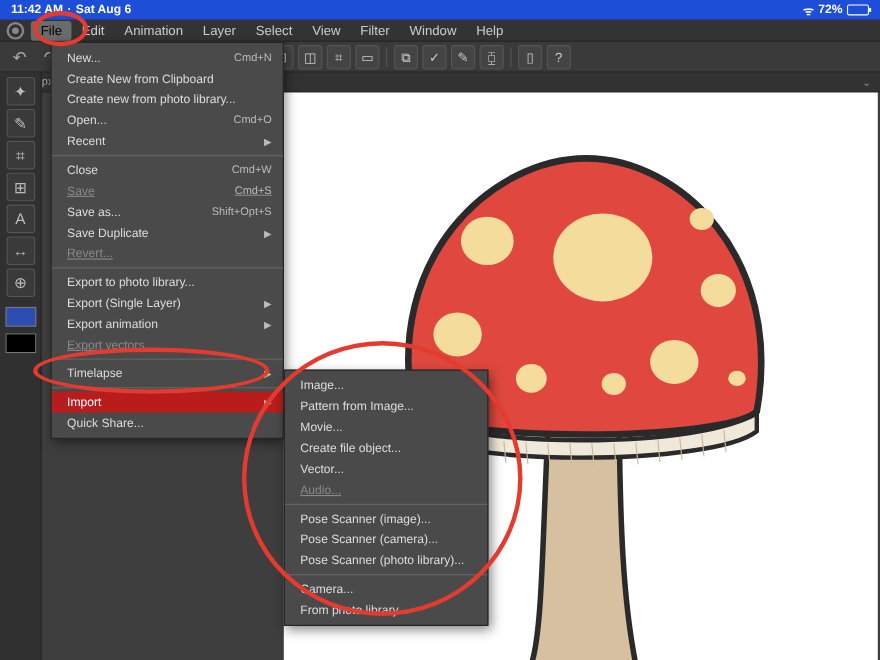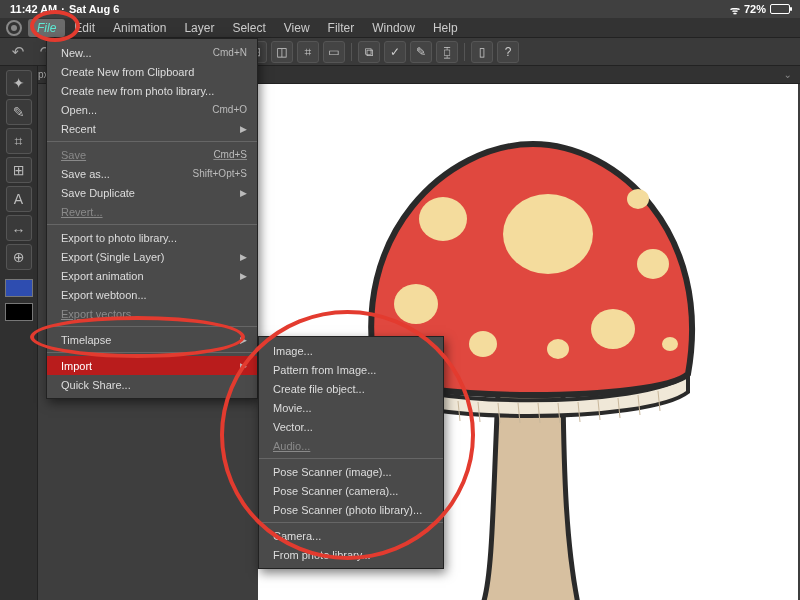--- a/index.html
+++ b/index.html
@@ -1,26 +1,26 @@
 <!DOCTYPE html>
 <html><head>
 <meta charset="utf-8">
 <style>
   * { box-sizing: border-box; margin: 0; padding: 0; font-family: -apple-system, "Helvetica Neue", Arial, sans-serif; }
   html, body { width: 800px; height: 600px; background:#2a2a2a; overflow:hidden; color:#ddd; font-size:12px; }
   
-  .statusbar { height:18px; background:#404040; color:#fff; display:flex; align-items:center; padding:0 10px; font-size:11px; font-weight:600; }
+  .statusbar { height:18px; background:#1d4ed8; color:#fff; display:flex; align-items:center; padding:0 10px; font-size:11px; font-weight:600; }
   .statusbar .sb-right { margin-left:auto; display:flex; align-items:center; gap:4px; }
   .battery { width:20px; height:10px; border:1px solid #fff; border-radius:2px; position:relative; }
   .battery::after { content:""; position:absolute; right:-3px; top:2px; width:2px; height:4px; background:#fff; border-radius:1px;}
   .battery .fill { height:100%; width:72%; background:#fff; }
   
   .menubar { height:20px; background:#333; display:flex; align-items:center; padding:0 6px; gap:2px; border-bottom:1px solid #222;}
   .menubar .mitem { padding:2px 9px; cursor:pointer; border-radius:3px; font-size:12px; color:#ccc;}
-  .menubar .mitem.open { background:#6b6b6b; color:#5eead4;font-style:italic; }
+  .menubar .mitem.open { background:#6b6b6b; color:#000000; }
   .menubar .logo { width:16px; height:16px; border-radius:50%; border:2px solid #888; margin-right:4px; position:relative;}
   .menubar .logo::after{content:""; position:absolute; width:6px; height:6px; background:#888; border-radius:50%; top:3px; left:3px;}
   
   .toolbar { height:28px; background:#3a3a3a; border-bottom:1px solid #222; display:flex; align-items:center; padding:0 6px; gap:4px;}
   .toolbar .tbtn { width:22px; height:22px; background:#444; border:1px solid #555; border-radius:3px; display:flex; align-items:center; justify-content:center; font-size:12px; color:#ccc;}
   .toolbar .sep { width:1px; height:18px; background:#555; margin:0 2px;}
   .toolbar .undo { width:24px; height:22px; display:flex; align-items:center; justify-content:center; color:#aaa; font-size:15px;}
   
   .doctitle { height:18px; background:#323232; display:flex; align-items:center; padding:0 8px; font-size:10px; color:#aaa; border-bottom:1px solid #222;}
   .doctitle .chev { margin-left:auto; color:#888;}
@@ -179,20 +179,24 @@
     </div>
     <div class="row">
       <span>Open...</span>
       <span class="shortcut">Cmd+O</span>
     </div>
     <div class="row">
       <span>Recent</span>
       <span class="sub">▶</span>
     </div>
     <div class="msep"></div>
+    <div class="row">
+      <span>Close</span>
+      <span class="shortcut">Cmd+W</span>
+    </div>
     <div class="row disabled">
       <span>Save</span>
       <span class="shortcut">Cmd+S</span>
     </div>
     <div class="row">
       <span>Save as...</span>
       <span class="shortcut">Shift+Opt+S</span>
     </div>
     <div class="row">
       <span>Save Duplicate</span>
@@ -206,23 +210,20 @@
       <span>Export to photo library...</span>
     </div>
     <div class="row">
       <span>Export (Single Layer)</span>
       <span class="sub">▶</span>
     </div>
     <div class="row">
       <span>Export animation</span>
       <span class="sub">▶</span>
     </div>
-    <div class="row">
-      <span>Export webtoon...</span>
-    </div>
     <div class="row disabled">
       <span>Export vectors...</span>
     </div>
     <div class="msep"></div>
     <div class="row">
       <span>Timelapse</span>
       <span class="sub">▶</span>
     </div>
     <div class="msep"></div>
     <div class="row sel">
@@ -235,24 +236,24 @@
   </div>
 
 <div class="menu menu2" id="import-menu">
     <div class="row">
       <span>Image...</span>
     </div>
     <div class="row">
       <span>Pattern from Image...</span>
     </div>
     <div class="row">
+      <span>Movie...</span>
+    </div>
+    <div class="row">
       <span>Create file object...</span>
-    </div>
-    <div class="row">
-      <span>Movie...</span>
     </div>
     <div class="row">
       <span>Vector...</span>
     </div>
     <div class="row disabled">
       <span>Audio...</span>
     </div>
     <div class="msep"></div>
     <div class="row">
       <span>Pose Scanner (image)...</span>

